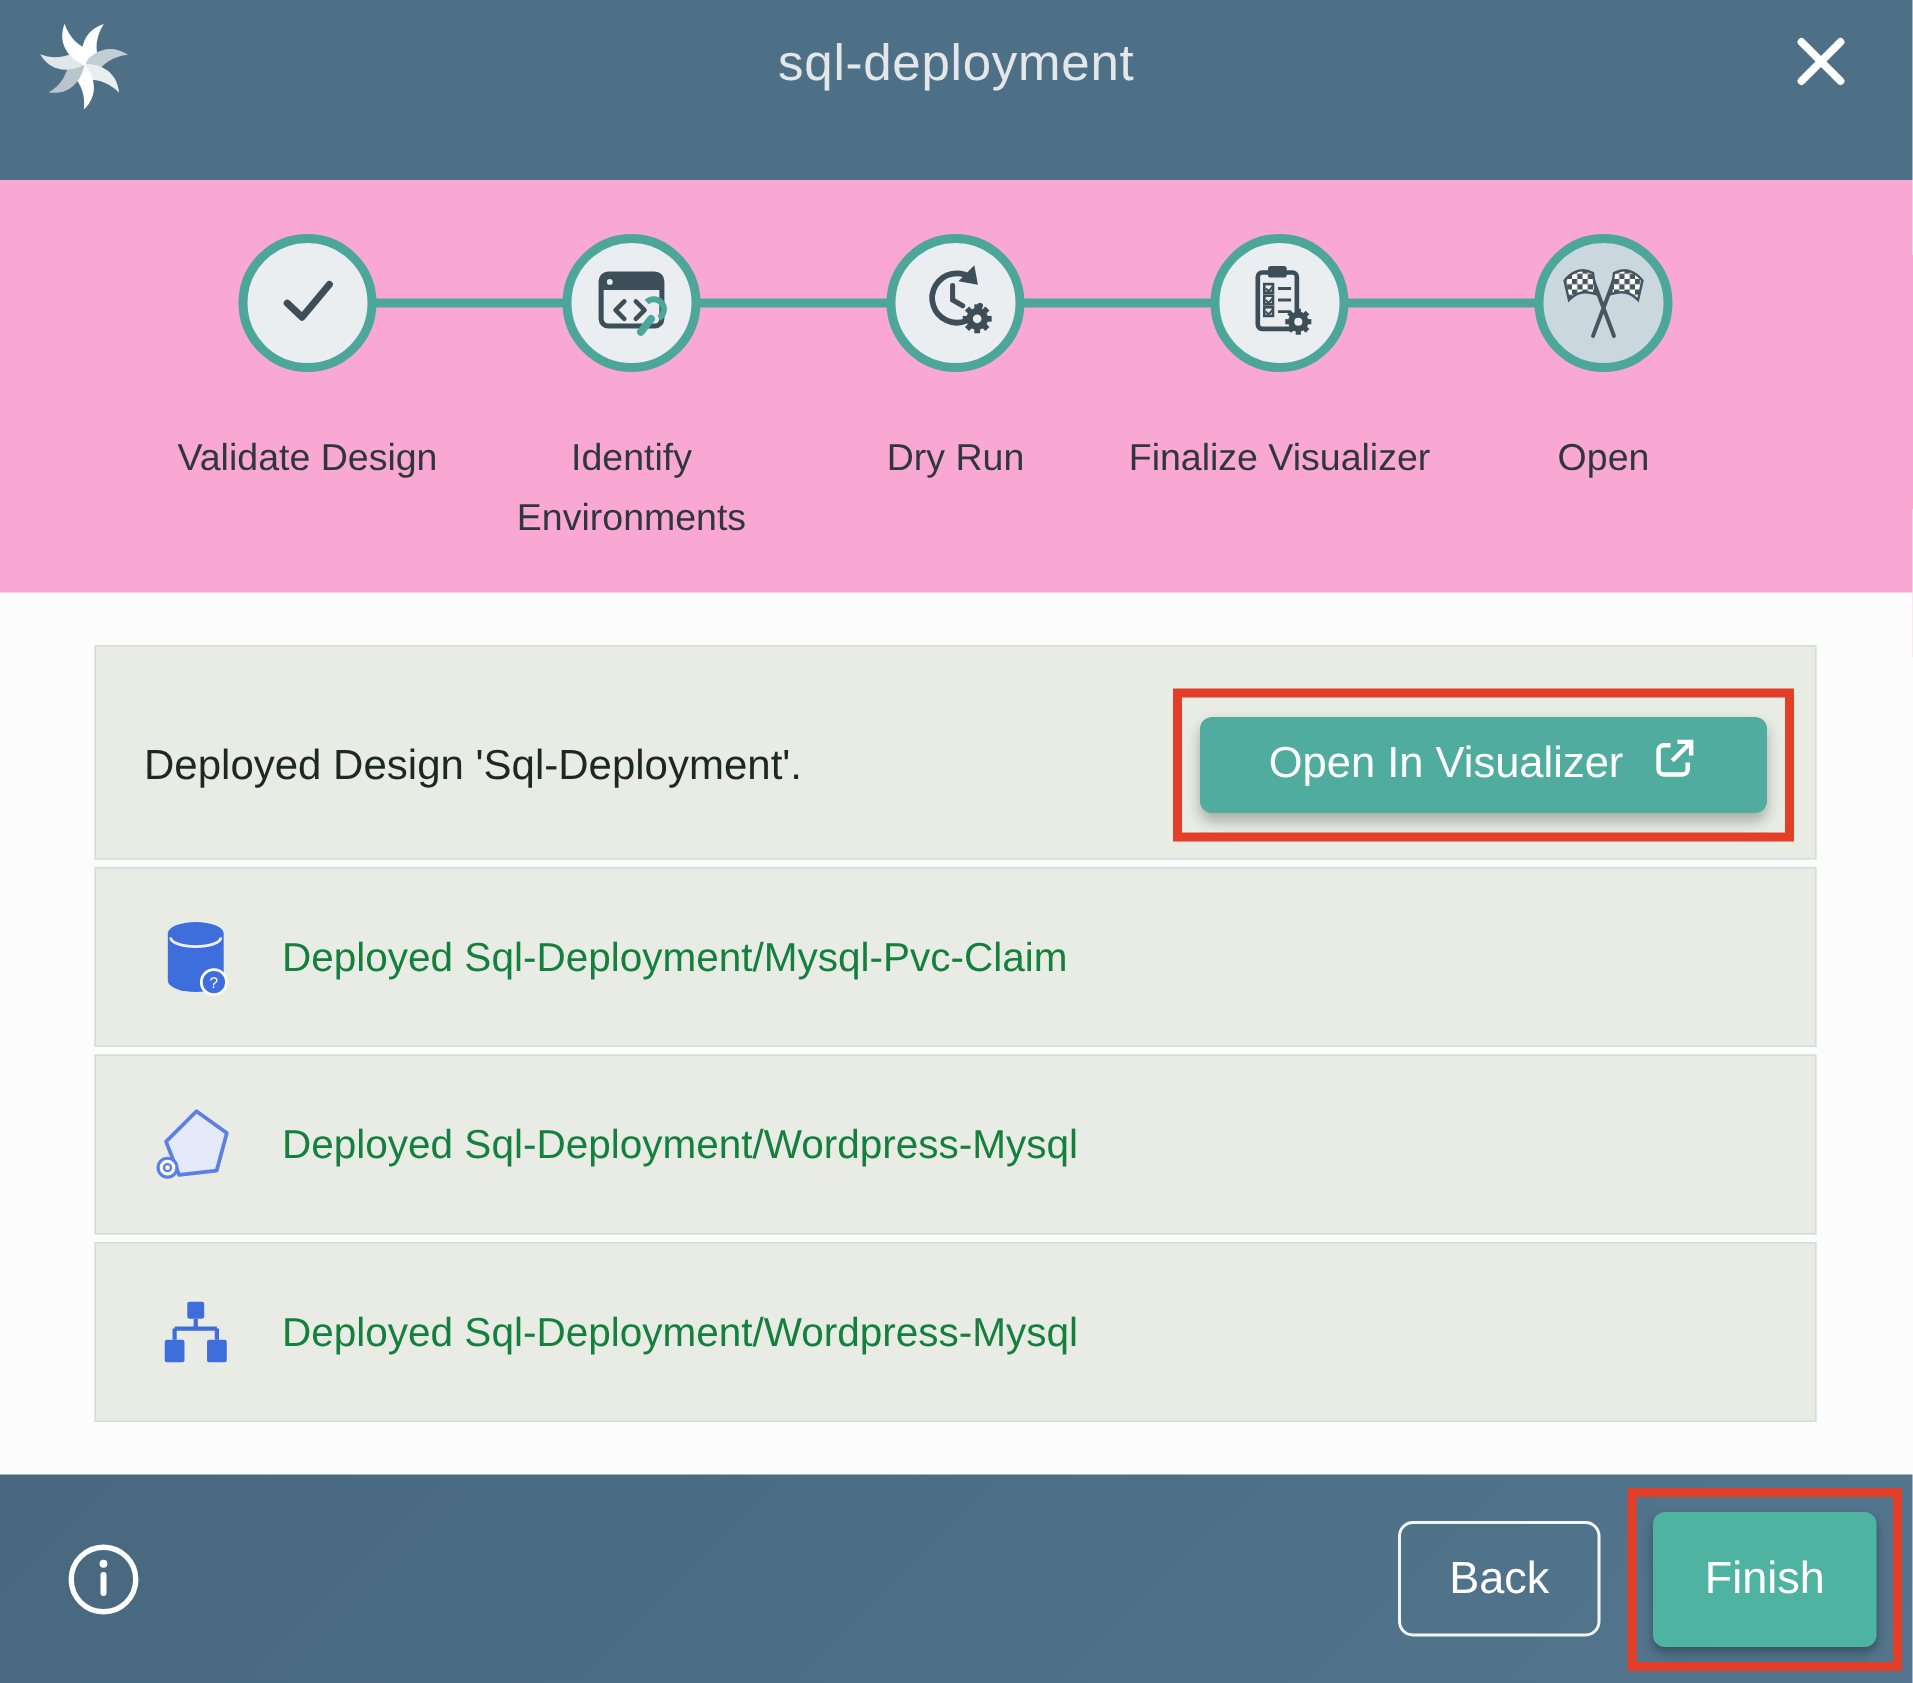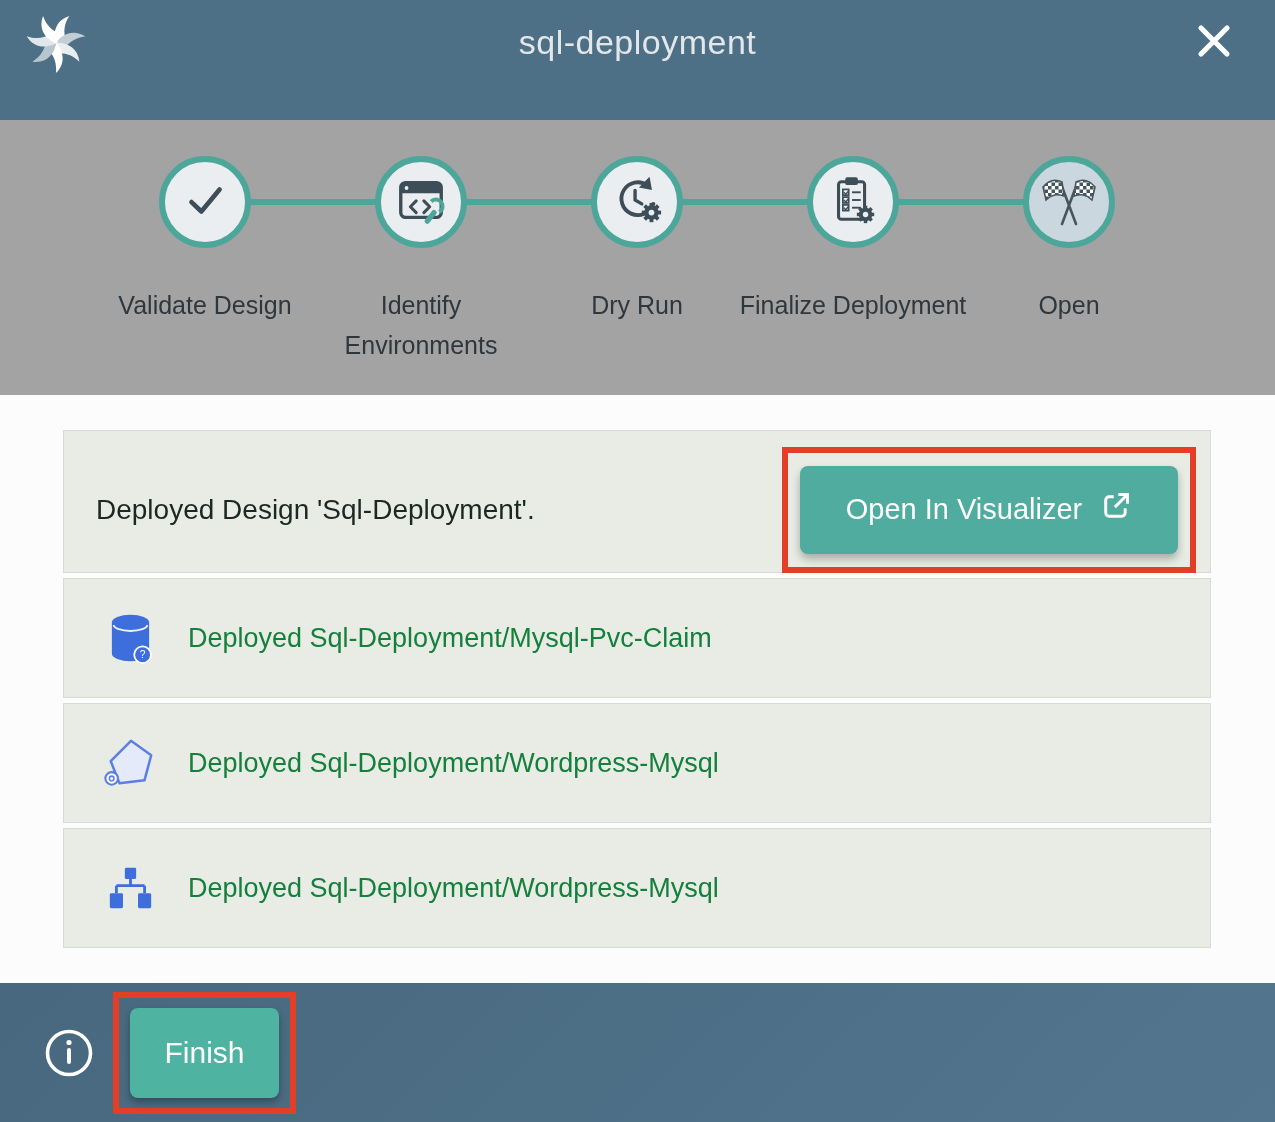--- a/index.html
+++ b/index.html
@@ -8,21 +8,21 @@
     font-family:"Liberation Sans",sans-serif;background:#FCFCFC;
   }
   
   .header{position:absolute;top:0;left:0;right:0;height:120px;background:#4E7086;}
   .logo{position:absolute;left:26px;top:13px;width:60px;height:60px;}
   .title{position:absolute;left:0;right:0;top:23px;text-align:center;
     font-size:34px;color:#E3E7EA;letter-spacing:.5px;}
   .close{position:absolute;right:40px;top:20px;width:42px;height:42px;cursor:pointer;}
 
   
-  .stepper{position:absolute;top:120px;left:0;right:0;height:318px;background:#a3a3a3;}
+  .stepper{position:absolute;top:120px;left:0;right:0;height:318px;background:#f9a8d4;}
   .connector{position:absolute;left:205px;width:864px;top:79px;height:6px;background:#4DA69A;}
   .step-circle{position:absolute;top:36px;width:92px;height:92px;border-radius:50%;
     border:6px solid #4DA69A;background:#EBEEF0;box-sizing:border-box;
     display:flex;align-items:center;justify-content:center;cursor:pointer;}
   .step-circle.active{background:#CAD7DE;}
   .c1{left:159px}.c2{left:375px}.c3{left:591px}.c4{left:807px}.c5{left:1023px}
   .step-label{position:absolute;top:165px;width:230px;text-align:center;
     font-size:25px;line-height:40px;color:#30373C;}
   .l1{left:90px}.l2{left:306px}.l3{left:522px}.l4{left:738px}.l5{left:954px}
 
@@ -31,21 +31,21 @@
   .row{position:absolute;left:63px;width:1148px;background:#E9ECE5;
     border:1px solid #D8DBD4;box-sizing:border-box;display:flex;align-items:center;}
   .row-design{top:35px;height:143px;padding:16px 14px 0 32px;}
   .row-a{top:183px;height:120px;padding-left:37px;}
   .row-b{top:308px;height:120px;padding-left:37px;}
   .row-c{top:433px;height:120px;padding-left:37px;}
   .design-text{font-size:28px;color:#1B2824;}
   .spacer{flex:1;}
   .annotation{border:6px solid #E23E28;box-sizing:border-box;}
   .viz-annotation{padding:13px 12px;}
-  .viz-btn{width:378px;height:88px;background:#4FAC9E;border:none;border-radius:8px;
+  .viz-btn{width:378px;height:64px;background:#4FAC9E;border:none;border-radius:8px;
     color:#fff;font-size:29px;display:flex;align-items:center;justify-content:center;
     gap:18px;box-shadow:0 5px 9px rgba(0,0,0,.28);cursor:pointer;
     font-family:"Liberation Sans",sans-serif;}
   .item-icon{width:58px;display:flex;align-items:center;justify-content:center;}
   .item-text{font-size:27px;color:#15803d;margin-left:29px;}
 
   
   .footer{position:absolute;bottom:0;left:0;right:0;height:139px;
     background:linear-gradient(135deg,#47687E,#53768E);
     display:flex;align-items:center;}
@@ -167,21 +167,21 @@
         <path d="M20 12 L35 52 M36 12 L21 52" stroke="#46555F" stroke-width="2.6" fill="none" stroke-linecap="round"></path>
         <path d="M21 10 C13 6 7 9 2 15 L5 28 C11 22 16 22 23 24 Z" fill="url(#chk)" stroke="#46555F" stroke-width="1.6"></path>
         <path d="M35 10 C43 6 49 9 54 15 L51 28 C45 22 40 22 33 24 Z" fill="url(#chk)" stroke="#46555F" stroke-width="1.6"></path>
       </svg>
     </span>
   </div>
 
   <div class="step-label l1">Validate Design</div>
   <div class="step-label l2">Identify Environments</div>
   <div class="step-label l3">Dry Run</div>
-  <div class="step-label l4">Finalize Deployment</div>
+  <div class="step-label l4">Finalize Visualizer</div>
   <div class="step-label l5">Open</div>
 </div>
 
 <div class="content">
 
   <div class="row row-design">
     <span class="design-text">Deployed Design 'Sql-Deployment'.</span>
     <span class="spacer"></span>
     <span class="annotation viz-annotation">
       <button class="viz-btn">
@@ -235,16 +235,17 @@
 </div>
 
 <div class="footer">
   <span class="info">
     <svg width="52" height="52" viewBox="0 0 52 52">
       <circle cx="26" cy="26" r="21.5" fill="none" stroke="#ffffff" stroke-width="3.6"></circle>
       <line x1="26" y1="23" x2="26" y2="35" stroke="#ffffff" stroke-width="4" stroke-linecap="round"></line>
       <circle cx="26" cy="15.5" r="2.6" fill="#ffffff"></circle>
     </svg>
   </span>
+  <button class="back-btn">Back</button>
   <span class="annotation finish-annotation">
     <button class="finish-btn">Finish</button>
   </span>
 </div>
 
 </body></html>

